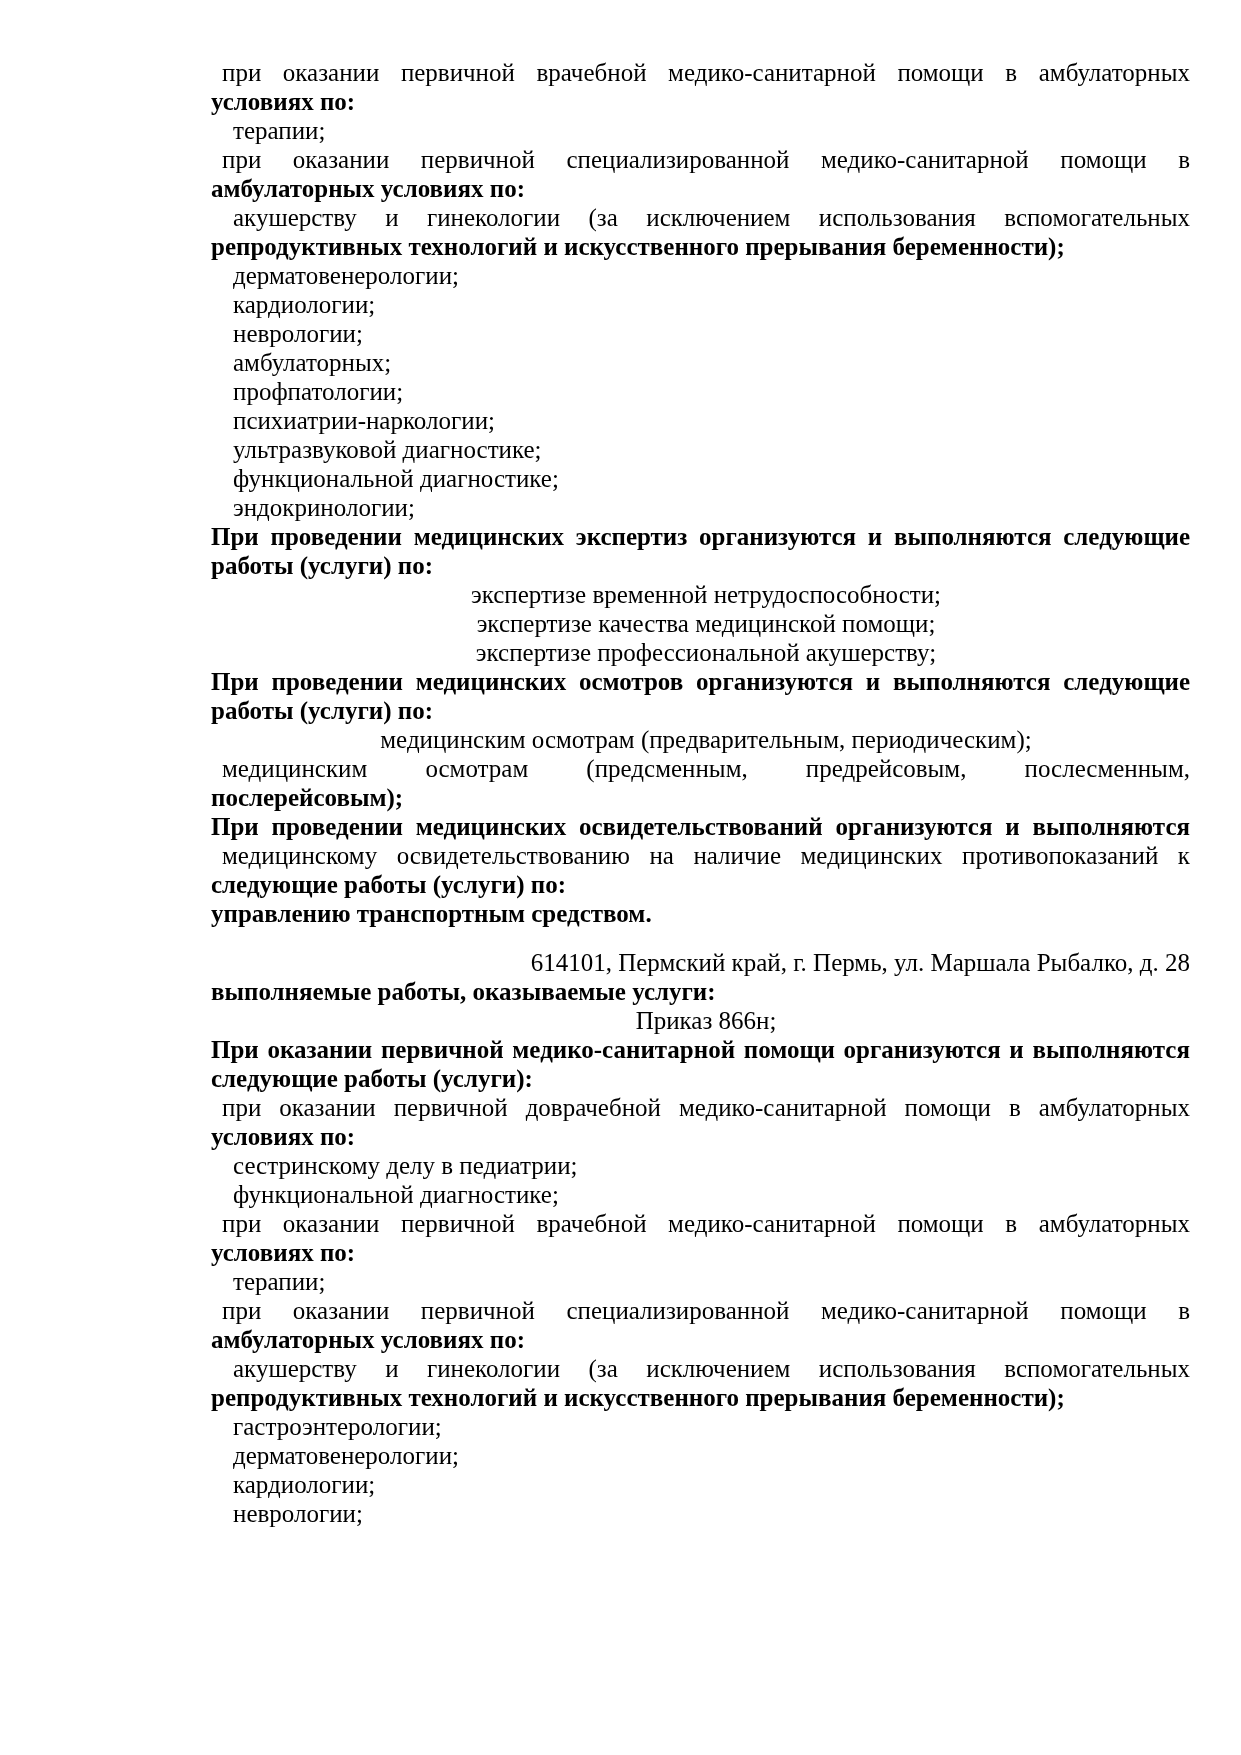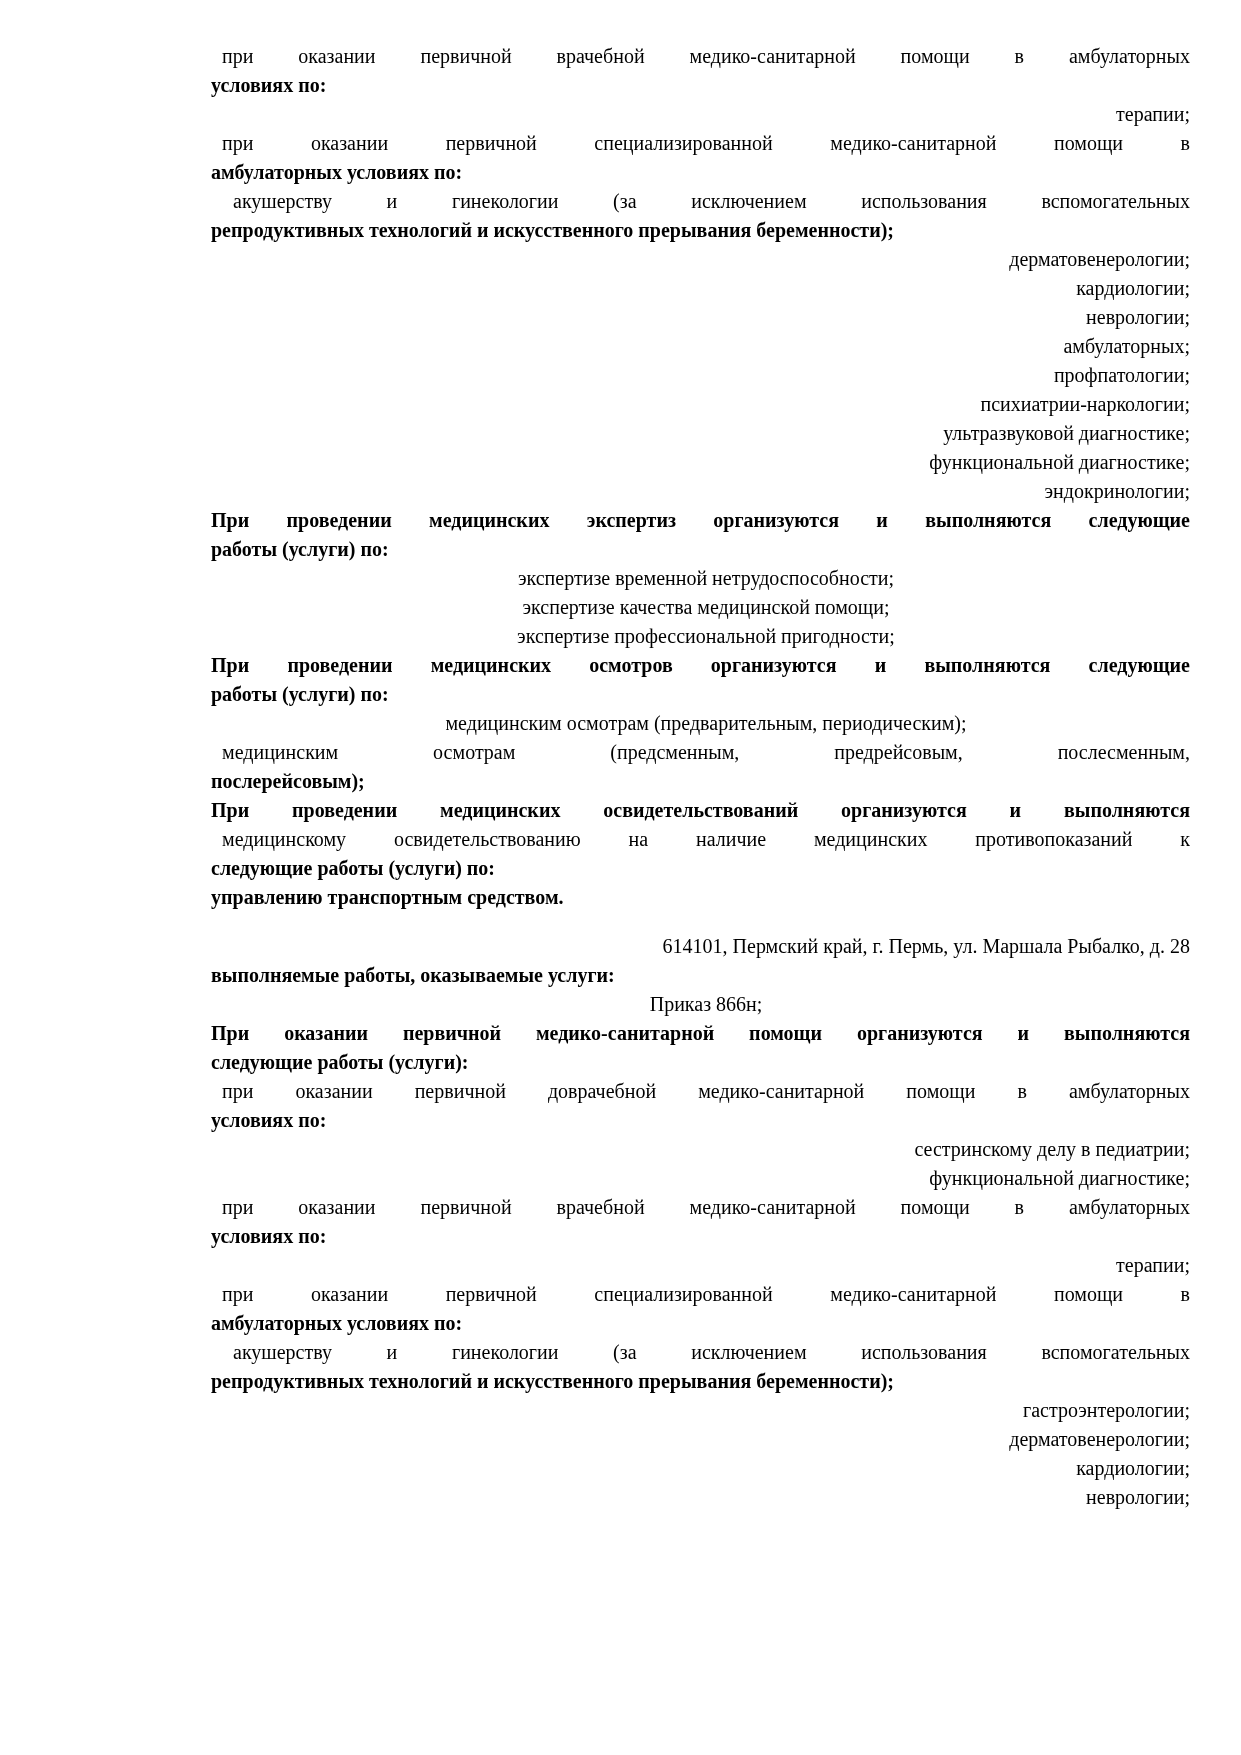--- a/index.html
+++ b/index.html
@@ -16,23 +16,23 @@
   }
   .page {
     position: absolute;
     inset: 0;
     background: #ffffff;
     overflow: hidden;
   }
   .doc {
     position: absolute;
     left: 211px;
-    top: 42px;
+    top: 58px;
     width: 979px;
-    font-size: 20px;
+    font-size: 25px;
     line-height: 29px;
   }
   .section + .section {
     margin-top: 20px;
   }
   .line {
     margin: 0;
     padding: 0;
     text-align: left;
     white-space: nowrap;
@@ -40,21 +40,21 @@
   
   .line.just {
     white-space: normal;
     text-align: justify;
     text-align-last: justify;
     -moz-text-align-last: justify;
   }
   
   .l-base  { margin-left: 0; font-weight: bold; }
   .l-first { margin-left: 11px; text-align: center; }
-  .l-list  { margin-left: 22px; text-align: right; }
+  .l-list  { margin-left: 22px; }
   .l-hang  { margin-left: -13px; text-align: right; }
 </style>
 </head>
 <body>
 
 <div class="page">
   <div class="doc" id="doc">
       <div class="section">
         <p class="line l-first just">при оказании первичной врачебной медико-санитарной помощи в амбулаторных</p>
         <p class="line l-base">условиях по:</p>
@@ -69,21 +69,21 @@
         <p class="line l-list">амбулаторных;</p>
         <p class="line l-list">профпатологии;</p>
         <p class="line l-list">психиатрии-наркологии;</p>
         <p class="line l-list">ультразвуковой диагностике;</p>
         <p class="line l-list">функциональной диагностике;</p>
         <p class="line l-list">эндокринологии;</p>
         <p class="line l-base just">При проведении медицинских экспертиз организуются и выполняются следующие</p>
         <p class="line l-base">работы (услуги) по:</p>
         <p class="line l-first">экспертизе временной нетрудоспособности;</p>
         <p class="line l-first">экспертизе качества медицинской помощи;</p>
-        <p class="line l-first">экспертизе профессиональной пригодности;</p>
+        <p class="line l-first">экспертизе профессиональной акушерству;</p>
         <p class="line l-base just">При проведении медицинских осмотров организуются и выполняются следующие</p>
         <p class="line l-base">работы (услуги) по:</p>
         <p class="line l-first">медицинским осмотрам (предварительным, периодическим);</p>
         <p class="line l-first just">медицинским осмотрам (предсменным, предрейсовым, послесменным,</p>
         <p class="line l-base">послерейсовым);</p>
         <p class="line l-base just">При проведении медицинских освидетельствований организуются и выполняются</p>
         <p class="line l-first just">медицинскому освидетельствованию на наличие медицинских противопоказаний к</p>
         <p class="line l-base">следующие работы (услуги) по:</p>
         <p class="line l-base">управлению транспортным средством.</p>
       </div>

